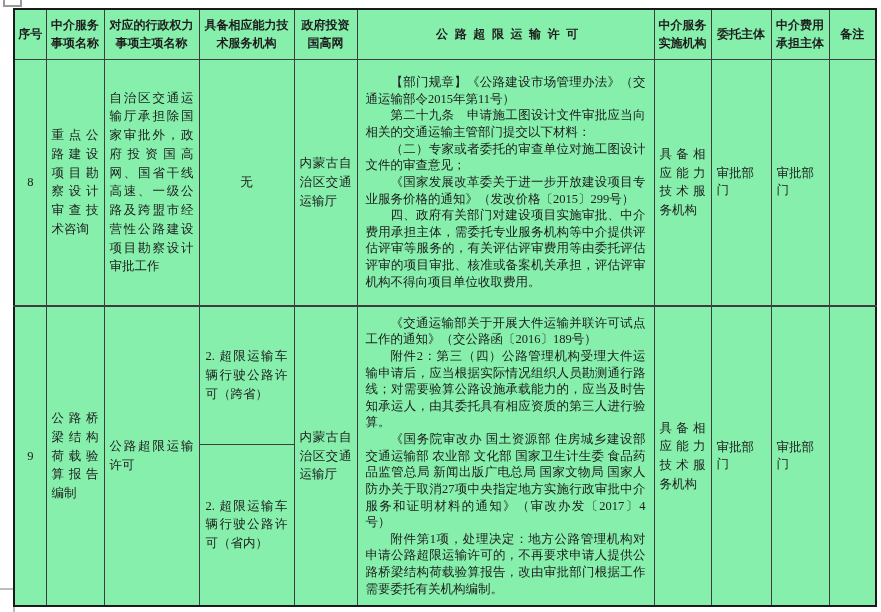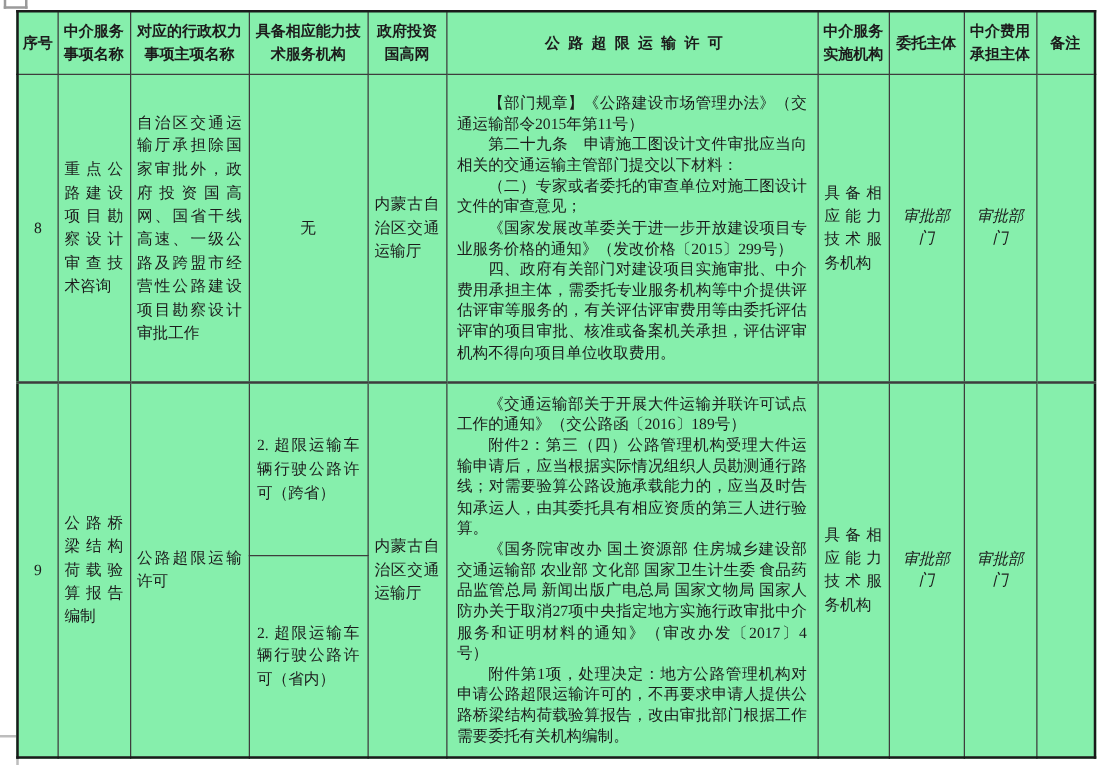--- a/index.html
+++ b/index.html
@@ -40,21 +40,21 @@
   }
   td.sub-cell{
     text-align:justify;text-justify:inter-ideograph;word-break:break-all;line-height:1.5;padding:2px 6px;
   }
   td.sub-none{text-align:center;}
   td.basis-cell{
     text-align:justify;text-justify:inter-ideograph;word-break:break-all;
     padding:4px 8px;line-height:1.33;vertical-align:middle;margin-top:40px;
   }
   td.basis-cell p{margin:0;text-indent:2em;}
-  td.small-left{text-align:center;padding:2px 5px;font-style:italic;}
+  td.small-left{text-align:left;padding:2px 5px;}
   
   .artifact-top{
     position:absolute;left:3px;top:0;width:15px;height:5px;
     border-left:2px solid #9a9a9a;border-right:2px solid #9a9a9a;border-bottom:2px solid #9a9a9a;
   }
   .artifact-bottom-h{position:absolute;left:0;top:588px;width:14px;height:0;border-top:2px solid #bdbdbd;}
   .artifact-bottom-v{position:absolute;left:13px;top:588px;width:0;height:24px;border-left:2px solid #bdbdbd;}
 </style>
 </head>
 <body>

